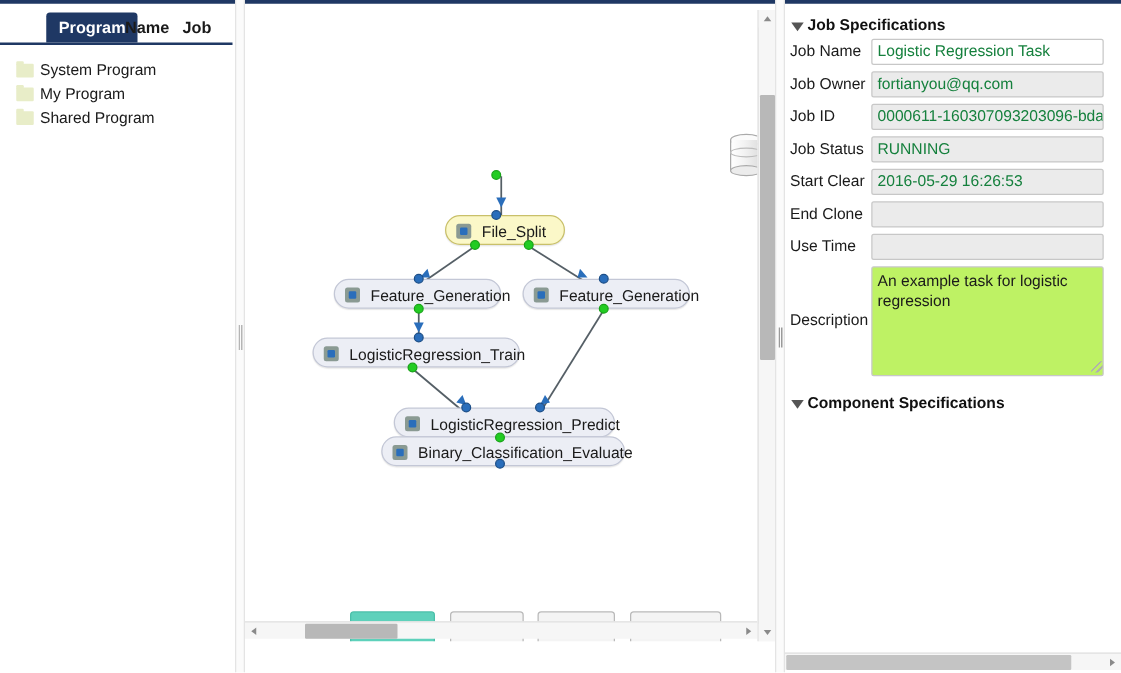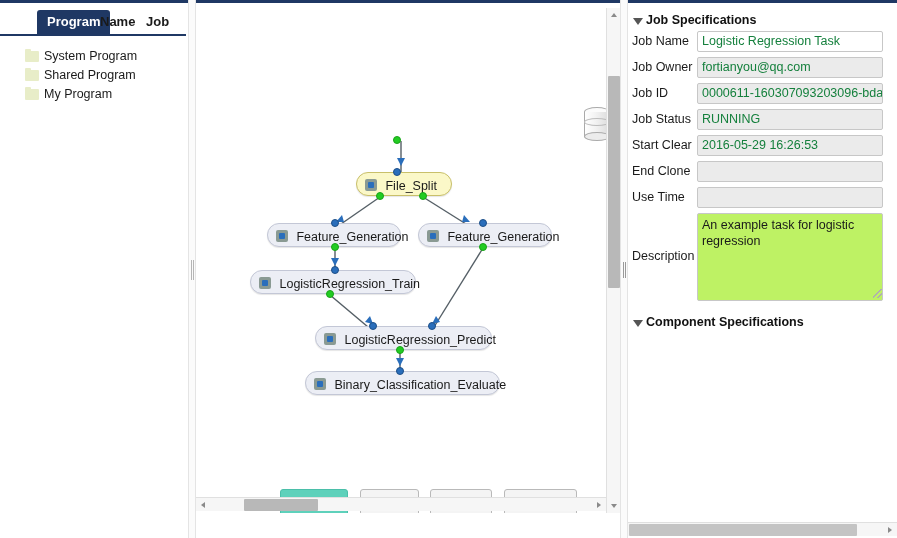--- a/index.html
+++ b/index.html
@@ -51,21 +51,20 @@
     border-radius: 3px 3px 0 0;
   }
   #tab-0 { left: 18px; margin-left: 19px; }
   #tab-1 { left: 90px; }
   #tab-2 { left: 136px; }
 
   #tree {
     position: absolute;
     left: 0; top: 44px;
     width: 186px;
-    padding-left: 12px;
   }
   .tree-item {
     position: relative;
     height: 19px;
     line-height: 19px;
     padding-left: 32px;
     font-size: 12.5px;
     color: #1a1a1a;
     cursor: pointer;
     white-space: nowrap;
@@ -439,25 +438,25 @@
       </div>
     </div>
 
     <div id="tree">
       <div class="tree-item">
         <span class="folder-icon"></span>
         <span>System Program</span>
       </div>
       <div class="tree-item">
         <span class="folder-icon"></span>
-        <span>Shared Program</span>
+        <span>My Program</span>
       </div>
       <div class="tree-item">
         <span class="folder-icon"></span>
-        <span>My Program</span>
+        <span>Shared Program</span>
       </div>
     </div>
 
   </div>
 
   <div id="splitter-left">
     <div class="grip"></div>
   </div>
 
   <div id="canvas-wrap">
@@ -531,21 +530,21 @@
       <span class="port out" style="left:130px; top:282px;"></span>
 
       <div class="node" style="left:119px; top:318px; width:177px;">
         <span class="nicon"></span>
         <span class="nlabel">LogisticRegression_Predict</span>
       </div>
       <span class="port in" style="left:173px; top:314px;"></span>
       <span class="port in" style="left:232px; top:314px;"></span>
       <span class="port out" style="left:200px; top:338px;"></span>
 
-      <div class="node" style="left:109px; top:363px; width:195px;">
+      <div class="node" style="left:109px; top:341px; width:195px;">
         <span class="nicon"></span>
         <span class="nlabel">Binary_Classification_Evaluate</span>
       </div>
       <span class="port in" style="left:200px; top:359px;"></span>
 
       <div id="button-row">
         <span class="btn primary">
           <span>Submit</span>
         </span>
         <span class="btn">

